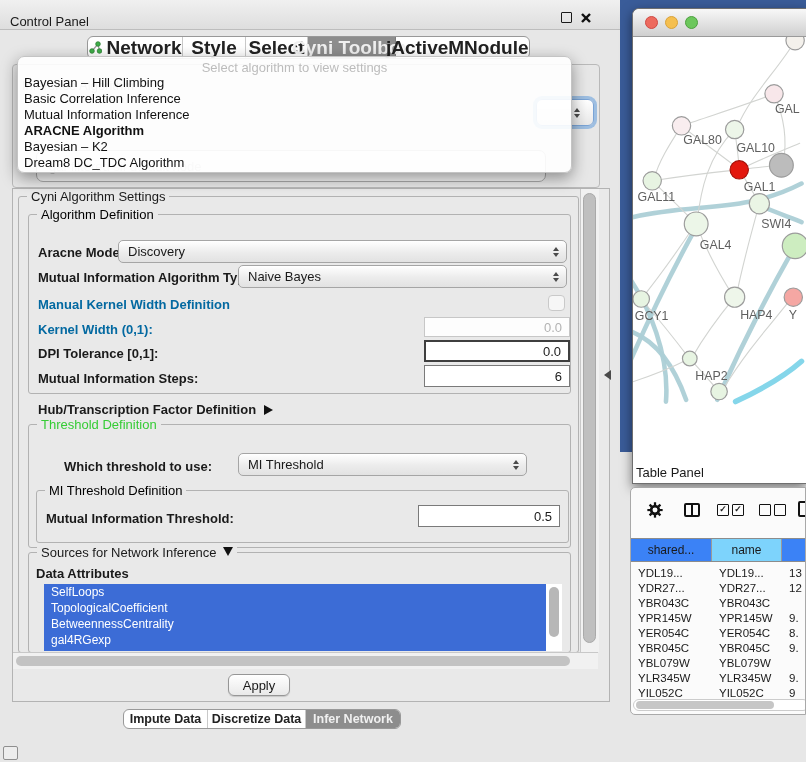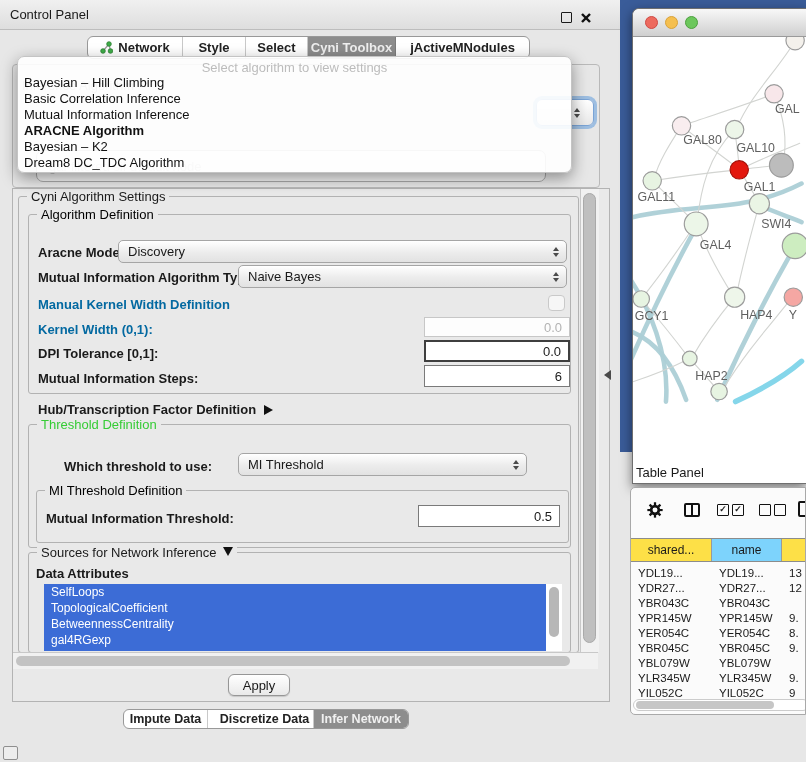--- a/index.html
+++ b/index.html
@@ -1,27 +1,27 @@
 <!DOCTYPE html>
 <html><head>
 <meta charset="utf-8">
 <style>
   html,body{margin:0;padding:0;background:#cfcfcf}
   .page{position:relative;width:806px;height:762px;background:#e7e7e7;overflow:hidden;
         font-family:"Liberation Sans",sans-serif;color:#1a1a1a}
   .abs{position:absolute}
   
   .cp-title{left:0;top:0;width:620px;height:30px;background:linear-gradient(#f0f0f0,#dedede);
-    border-bottom:1px solid #bdbdbd;display:flex;align-items:center;padding-left:10px;
+    border-bottom:1px solid #bdbdbd;display:flex;align-items:flex-end;padding-left:10px;
     font-size:13px;box-sizing:border-box}
   .win-restore{left:561px;top:12px;width:9px;height:9px;border:1.6px solid #1a1a1a;border-radius:1px}
   .win-close{left:580px;top:10px;width:12px;height:12px}
   
   .seg{display:flex;background:#fff;border:1px solid #999;border-radius:6px;overflow:hidden;
-       font-size:13px;font-weight:600;color:#222;box-sizing:border-box}
+       font-size:19px;font-weight:600;color:#222;box-sizing:border-box}
   .seg .sg{display:flex;align-items:center;justify-content:center;gap:5px;
        border-right:1px solid #c9c9c9;box-sizing:border-box;white-space:nowrap}
   .seg .sg:last-child{border-right:none}
   .seg .sg.sel{background:#8d8d8d;color:#f0f0f0;border-right-color:#7c7c7c}
   
   .popup{left:17px;top:56px;width:553px;height:115px;background:rgba(255,255,255,.90);
     border:1px solid #c4c4c4;border-radius:7px;box-shadow:0 5px 16px rgba(0,0,0,.40);
     z-index:50;font-size:13px;overflow:hidden}
   .popup .ph{height:15px;padding-top:3px;text-align:center;color:#bcbcbc}
   .popup .pi{height:16px;line-height:16px;padding-left:6px;white-space:nowrap;color:#111}
@@ -85,21 +85,21 @@
   .tw{left:630px;top:487px;width:176px;height:228px;background:#fbfbfb;border:1px solid #a9a9a9;
     border-radius:5px 0 0 5px;overflow:hidden;box-sizing:border-box}
   .icon-cols{position:absolute;width:16px;height:14px;border:2px solid #111;border-radius:2px;box-sizing:border-box}
   .icon-cols:after{content:"";position:absolute;left:5px;top:0;width:2px;height:10px;background:#111}
   .mini-cb{position:absolute;width:10px;height:10px;border:1.7px solid #111;border-radius:1px;
     font-size:9px;font-weight:bold;line-height:9px;text-align:center;box-sizing:content-box}
   .icon-doc{position:absolute;width:13px;height:16px;border:2px solid #111;border-radius:2px;box-sizing:border-box}
   .th{position:absolute;left:0;top:50px;width:211px;height:24px;display:grid;grid-template-columns:81px 70px 60px;
     font-size:12px;border-top:1px solid #8c8c8c;border-bottom:1px solid #8c8c8c;box-sizing:border-box}
   .th .hc{display:flex;align-items:center;justify-content:center;border-right:1px solid #9a9a9a;box-sizing:border-box}
-  .th .hc.hl{background:#fde047}
+  .th .hc.hl{background:#3b82f6}
   .th .hc.plain{background:#7dd3fc}
   .tb{position:absolute;left:0;top:77px;width:211px}
   .tr{display:grid;grid-template-columns:81px 70px 60px;height:15px;font-size:11.5px;align-items:center}
   .tr div{padding-left:7px;white-space:nowrap;overflow:hidden}
   .twh{position:absolute;left:2px;top:211px;width:176px;height:12px;background:#fff;border:1px solid #ccc;
     border-radius:6px;box-sizing:border-box}
   .twh .thm{position:absolute;left:2px;top:1px;width:138px;height:8px;border-radius:4px;background:#c6c6c6}
   .bl-icon{left:3px;top:746px;width:13px;height:12px;border:1.5px solid #8f8f8f;border-radius:2px;background:#ededed}
 </style>
 </head>
@@ -248,21 +248,21 @@
   <div class="abs vsb"></div>
   <div class="abs vthumb"></div>
   <div class="abs hsb"></div>
   <div class="abs hthumb"></div>
 
   <div class="abs btn">
     <span>Apply</span>
   </div>
   <div class="abs seg" id="bottomTabs" style="left:123px;top:709px;height:20px;font-size:12.5px">
       <div class="sg" style="width: 84px;">Impute Data</div>
-      <div class="sg" style="width: 98px; margin-left: 8px;">Discretize Data</div>
+      <div class="sg" style="width: 98px;">Discretize Data</div>
       <div class="sg sel" style="width: 94px;">Infer Network</div>
     </div>
 
   <div class="abs split-arrow"></div>
   <div class="abs bl-icon"></div>
 
   <div class="abs desktop"></div>
   <div class="abs nw">
     <div class="nw-bar">
       <span class="light l-red"></span>

